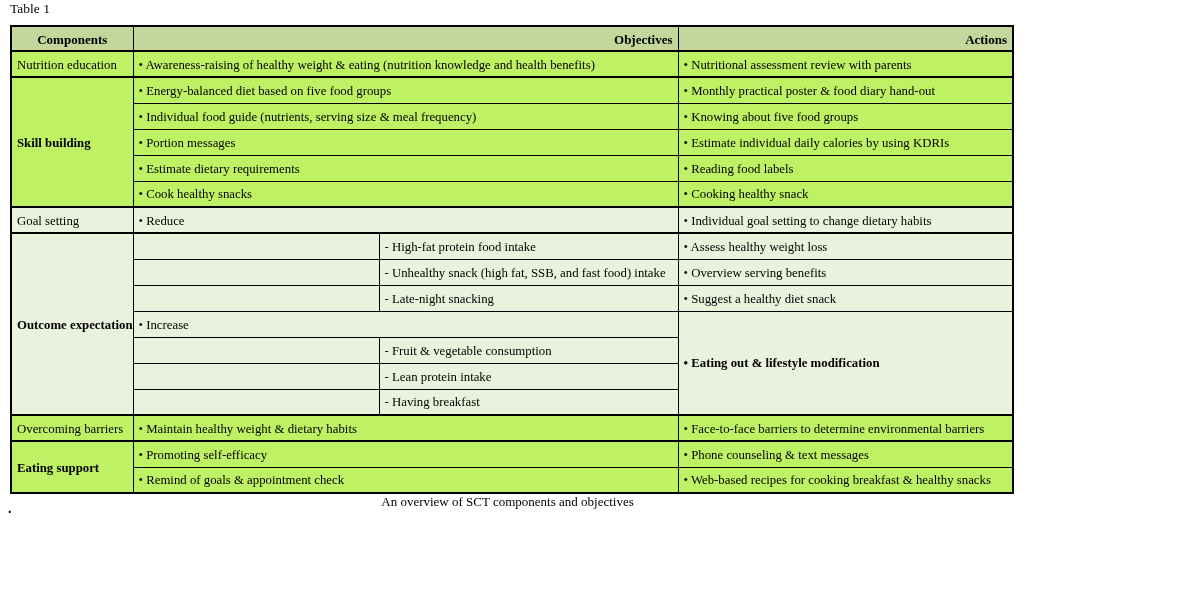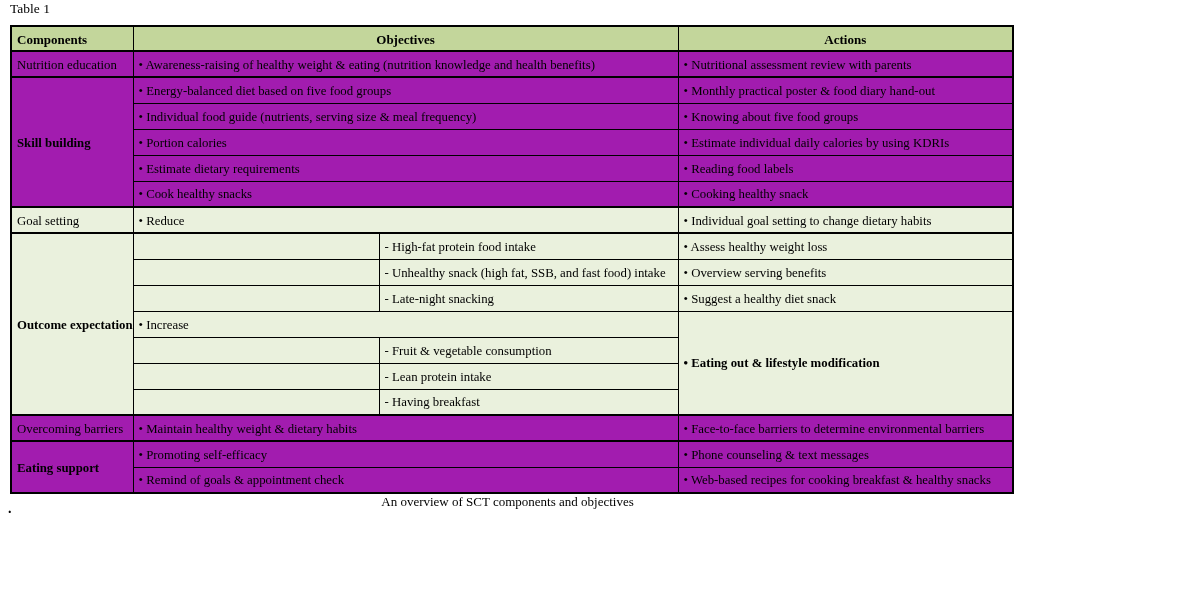--- a/index.html
+++ b/index.html
@@ -29,32 +29,32 @@
     table-layout: fixed;
     border: 2px solid var(--border, #000);
   }
   table.sct td {
     border: 1px solid var(--border, #000);
     font-size: 12.8px;
     padding: 4px 5px 2px 5px;
     vertical-align: middle;
     white-space: nowrap;
     overflow: hidden;
-    background: #a21caf;
+    background: #bef264;
   }
   table.sct tr { height: 26px; }
   table.sct tr.hdr { height: 25px; }
   tr.hdr td {
     background: var(--header-bg, #c3d69b);
     font-weight: bold;
     font-size: 13px;
-    text-align: center;
+    text-align: right;
     vertical-align: middle;
   }
-  tr.hdr td.first { text-align: left; }
+  tr.hdr td.first { text-align: center; }
   tr.sec td { border-top-width: 2px; }
   td.v2 { border-left-width: 2px; }
   td.vtop { vertical-align: top; font-weight: bold; }
   tr.shade td { background: var(--shade-bg, #eaf1dd); }
   .caption {
     position: absolute;
     left: 0;
     top: 494px;
     width: 1015px;
     text-align: center;
@@ -97,21 +97,21 @@
   <tr class="sec">
     <td rowspan="5" class="vtop">Skill building</td>
     <td colspan="2" class="v2">• Energy-balanced diet based on five food groups</td>
     <td class="v2">• Monthly practical poster &amp; food diary hand-out</td>
   </tr>
   <tr>
     <td colspan="2" class="v2">• Individual food guide (nutrients, serving size &amp; meal frequency)</td>
     <td class="v2">• Knowing about five food groups</td>
   </tr>
   <tr>
-    <td colspan="2" class="v2">• Portion calories</td>
+    <td colspan="2" class="v2">• Portion messages</td>
     <td class="v2">• Estimate individual daily calories by using KDRIs</td>
   </tr>
   <tr>
     <td colspan="2" class="v2">• Estimate dietary requirements</td>
     <td class="v2">• Reading food labels</td>
   </tr>
   <tr>
     <td colspan="2" class="v2">• Cook healthy snacks</td>
     <td class="v2">• Cooking healthy snack</td>
   </tr>

